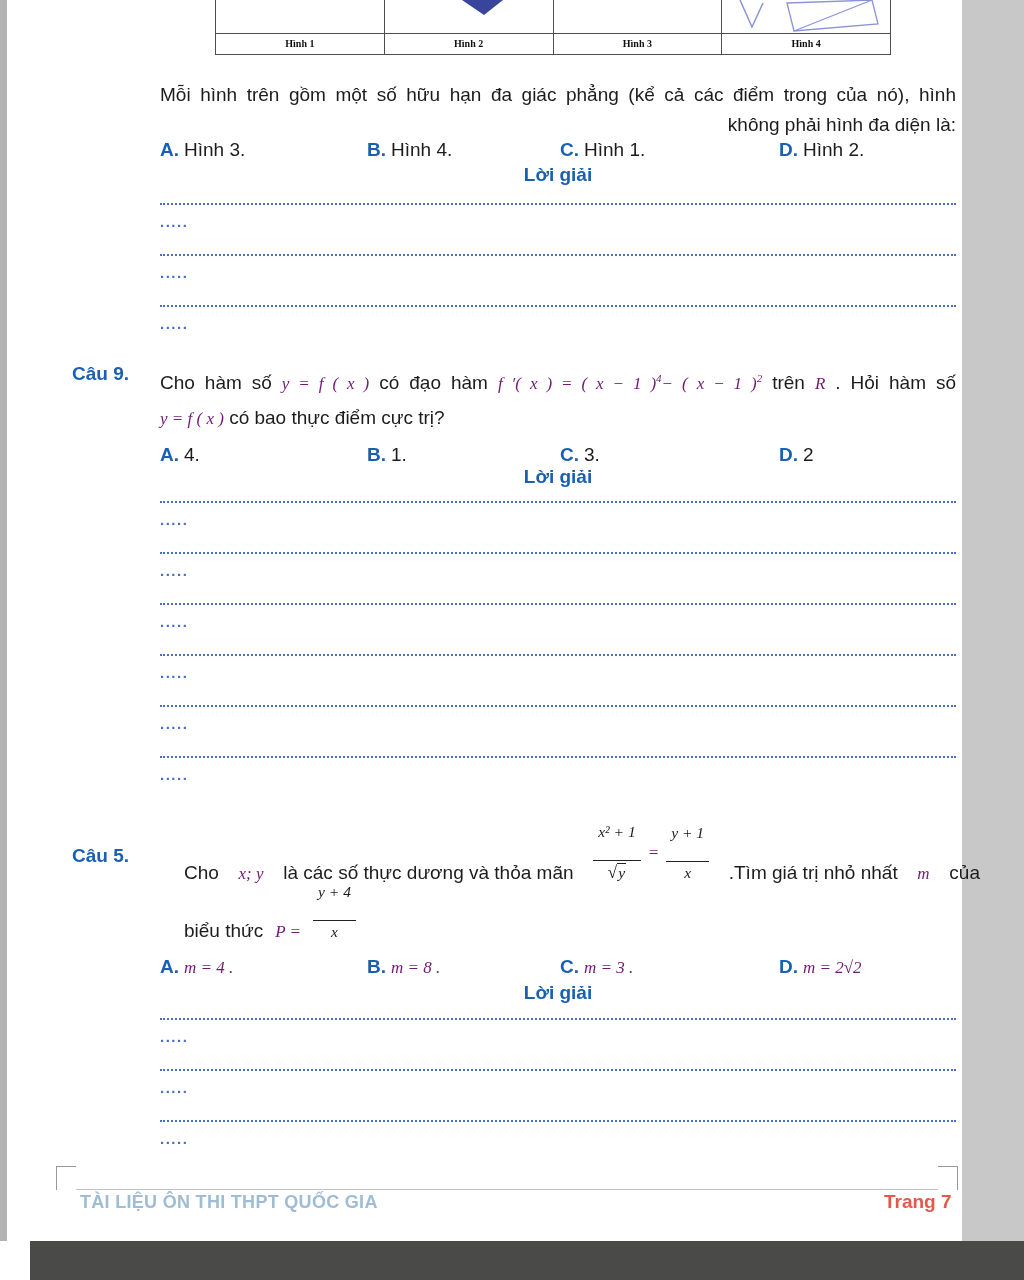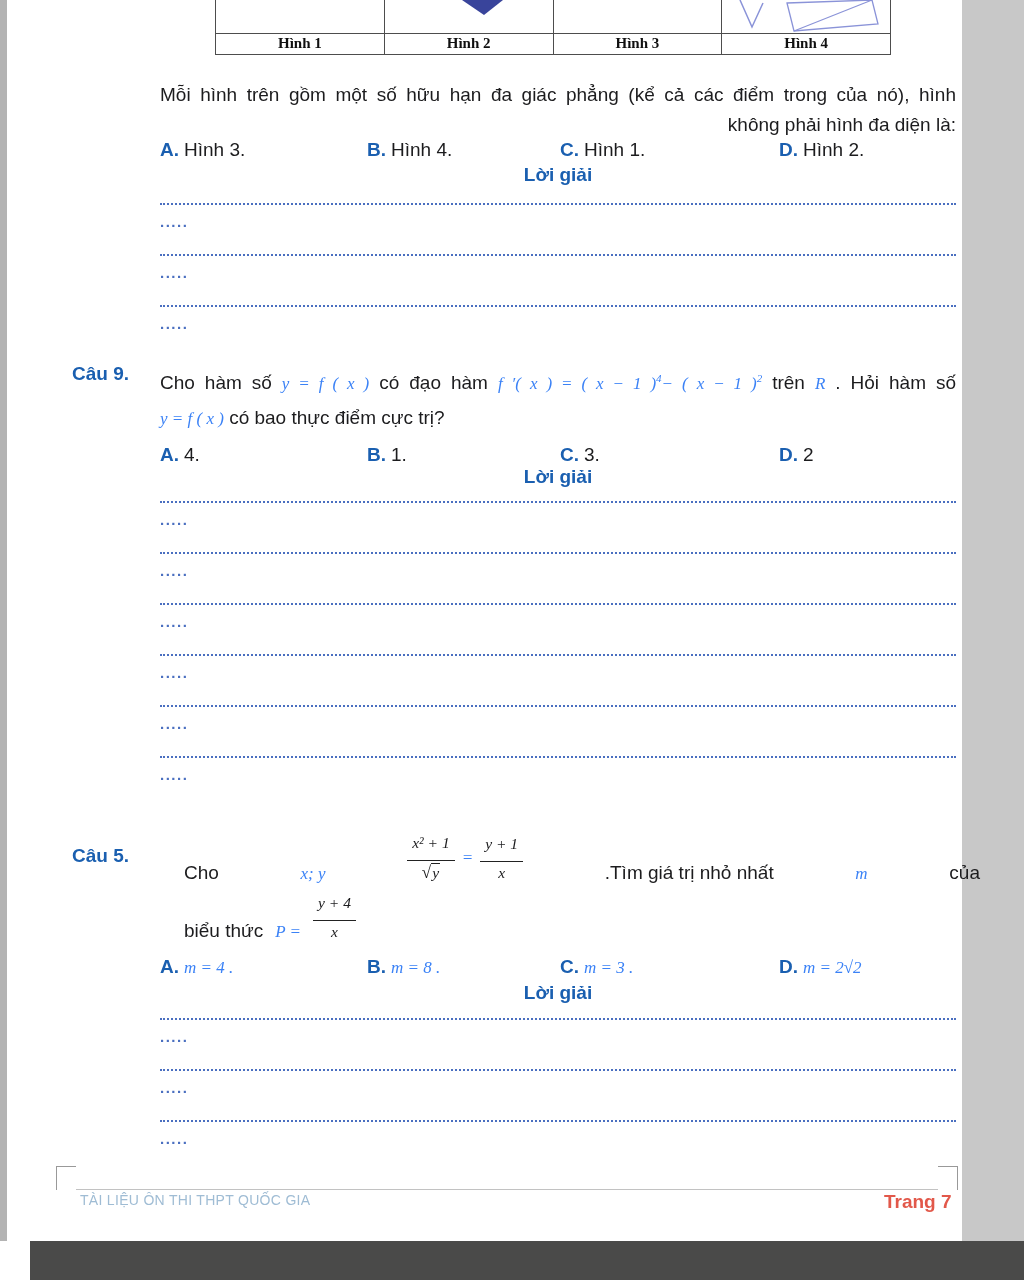--- a/index.html
+++ b/index.html
@@ -12,24 +12,24 @@
   
   .gutter-left  { position:absolute; left:0; top:0; width:7px;  height:1241px; background:#b3b3b3; }
   .gutter-right { position:absolute; left:962px; top:0; width:62px; height:1241px; background:#c8c8c8; }
   .bottom-bar   { position:absolute; left:30px; top:1241px; width:994px; height:39px; background:#4a4a49; }
 
   
   .fig-table { position:absolute; left:215px; top:0; width:676px; border-collapse:collapse; table-layout:fixed; }
   .fig-table td { border:1px solid #4d4d4d; position:relative; overflow:hidden; }
   .fig-table tr.figs td { height:33px; border-top:none; }
   .fig-table tr.lbls td { height:21px; text-align:center; vertical-align:middle;
-    font-family:"Liberation Serif", serif; font-weight:bold; font-size:15px; color:#101010; }
+    font-family:"Liberation Serif", serif; font-weight:bold; font-size:10px; color:#101010; }
   .fig-svg { position:absolute; top:0; }
 
-  .math { font-family:"Liberation Serif", serif; font-style:italic; font-size:17px; color:#3b82f6; }
+  .math { font-family:"Liberation Serif", serif; font-style:italic; font-size:17px; color:#701a75; }
   sup { font-size:11px; }
 
   .jl { text-align:justify; text-align-last:justify; }
 
   .para  { position:absolute; left:160px; width:796px; line-height:30px;text-align:right; }
   .qnum  { position:absolute; left:72px; color:var(--blue,#1a5fb0); font-weight:bold; }
   .qline { position:absolute; left:160px; width:796px; line-height:30px; }
 
   .opt-row { position:absolute; left:0; width:994px; height:30px; }
   .opt { position:absolute; white-space:nowrap; }
@@ -44,32 +44,32 @@
   .dl { height:22px; border-bottom:2.6px dotted var(--dot,#4a6fc0); }
   .ds { height:29px; line-height:34px; font-size:15px; font-weight:bold;
         letter-spacing:1.5px; color:var(--dot,#4a6fc0); }
 
   
   .mrow { position:absolute; left:160px; width:796px; display:flex; align-items:flex-end;margin-left:24px; }
   .sb { justify-content:space-between; }
   .fgroup { display:inline-flex; align-items:center; gap:7px; }
   .frac { display:inline-flex; flex-direction:column; align-items:center;
           font-family:"Liberation Serif", serif; font-style:italic; font-size:15.5px; line-height:1.3; }
-  .frac .num { padding:0 5px 7px; border-bottom:1.4px solid #222; }
+  .frac .num { padding:0 5px 18px; border-bottom:1.4px solid #222; }
   .frac .den { padding-top:1px; }
   .sq { font-style:normal; font-size:17px; }
   .rad { border-top:1.3px solid #222; padding:0 1px; }
 
   
   .corner-l { position:absolute; left:56px;  top:1166px; width:20px; height:24px;
               border-left:1.5px solid #999; border-top:1.5px solid #999; }
   .corner-r { position:absolute; left:938px; top:1166px; width:20px; height:24px;
               border-right:1.5px solid #999; border-top:1.5px solid #999; }
   .foot-rule { position:absolute; left:76px; top:1189px; width:862px; border-top:1px solid #c2c2c2; }
-  .foot-left  { position:absolute; left:80px;  top:1192px; font-size:14px; font-weight:400;
+  .foot-left  { position:absolute; left:80px;  top:1192px; font-size:18px; font-weight:700;
                 color:var(--fl,#9fbcd4); letter-spacing:.3px; }
   .foot-right { position:absolute; left:884px; top:1191px; font-size:19px; font-weight:bold;
                 color:var(--fr,#e2584a); }
 </style>
 </head>
 <body>
 
 <div class="page">
 
   <div class="gutter-left"></div>
@@ -159,20 +159,21 @@
       <div class="ds">.....</div>
       <div class="dl"></div>
       <div class="ds">.....</div>
     </div>
 
   <div class="qnum" style="top:845px">Câu 5.</div>
 
   <div class="mrow sb" style="top:824px; height:60px">
     <span>Cho</span>
     <span class="math">x; y</span>
+    <span>là các số thực dương và thỏa mãn</span>
     <span class="fgroup">
       <span class="frac">
         <span class="num">x² + 1</span>
         <span class="den"><span class="sq">√</span><span class="rad">y</span></span>
       </span>
       <span class="math">=</span>
       <span class="frac">
         <span class="num">y + 1</span>
         <span class="den">x</span>
       </span>

